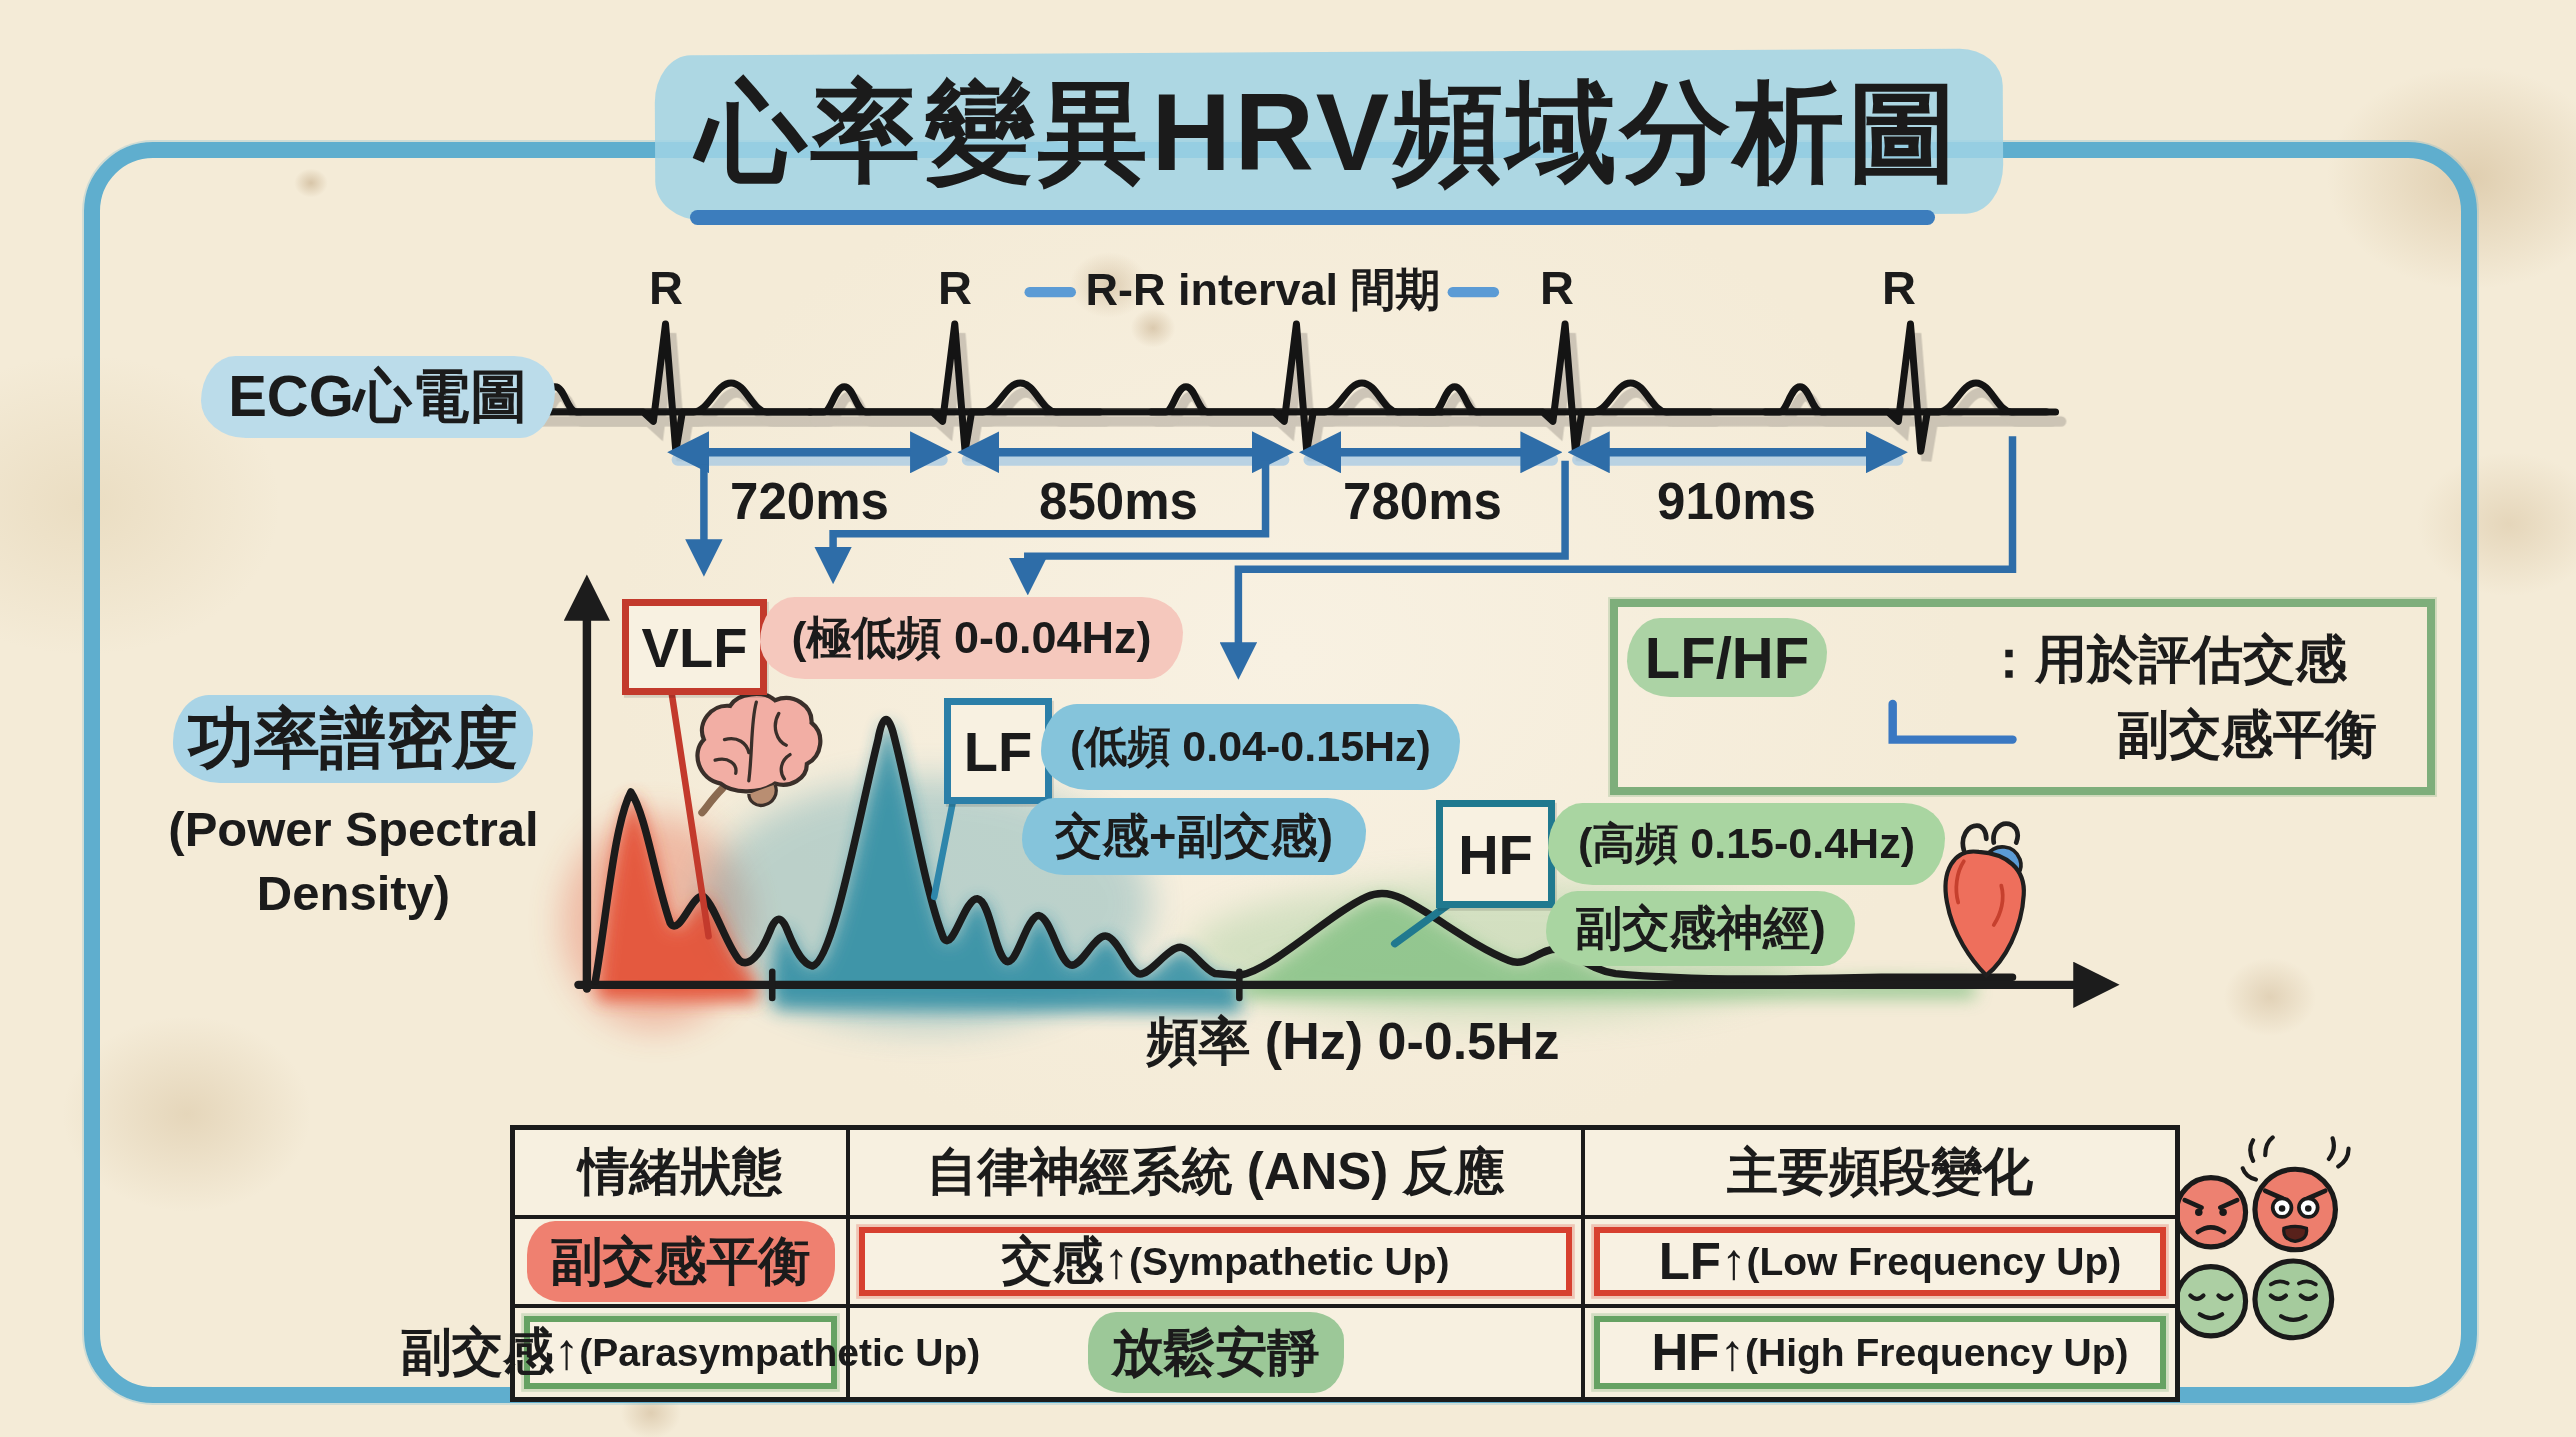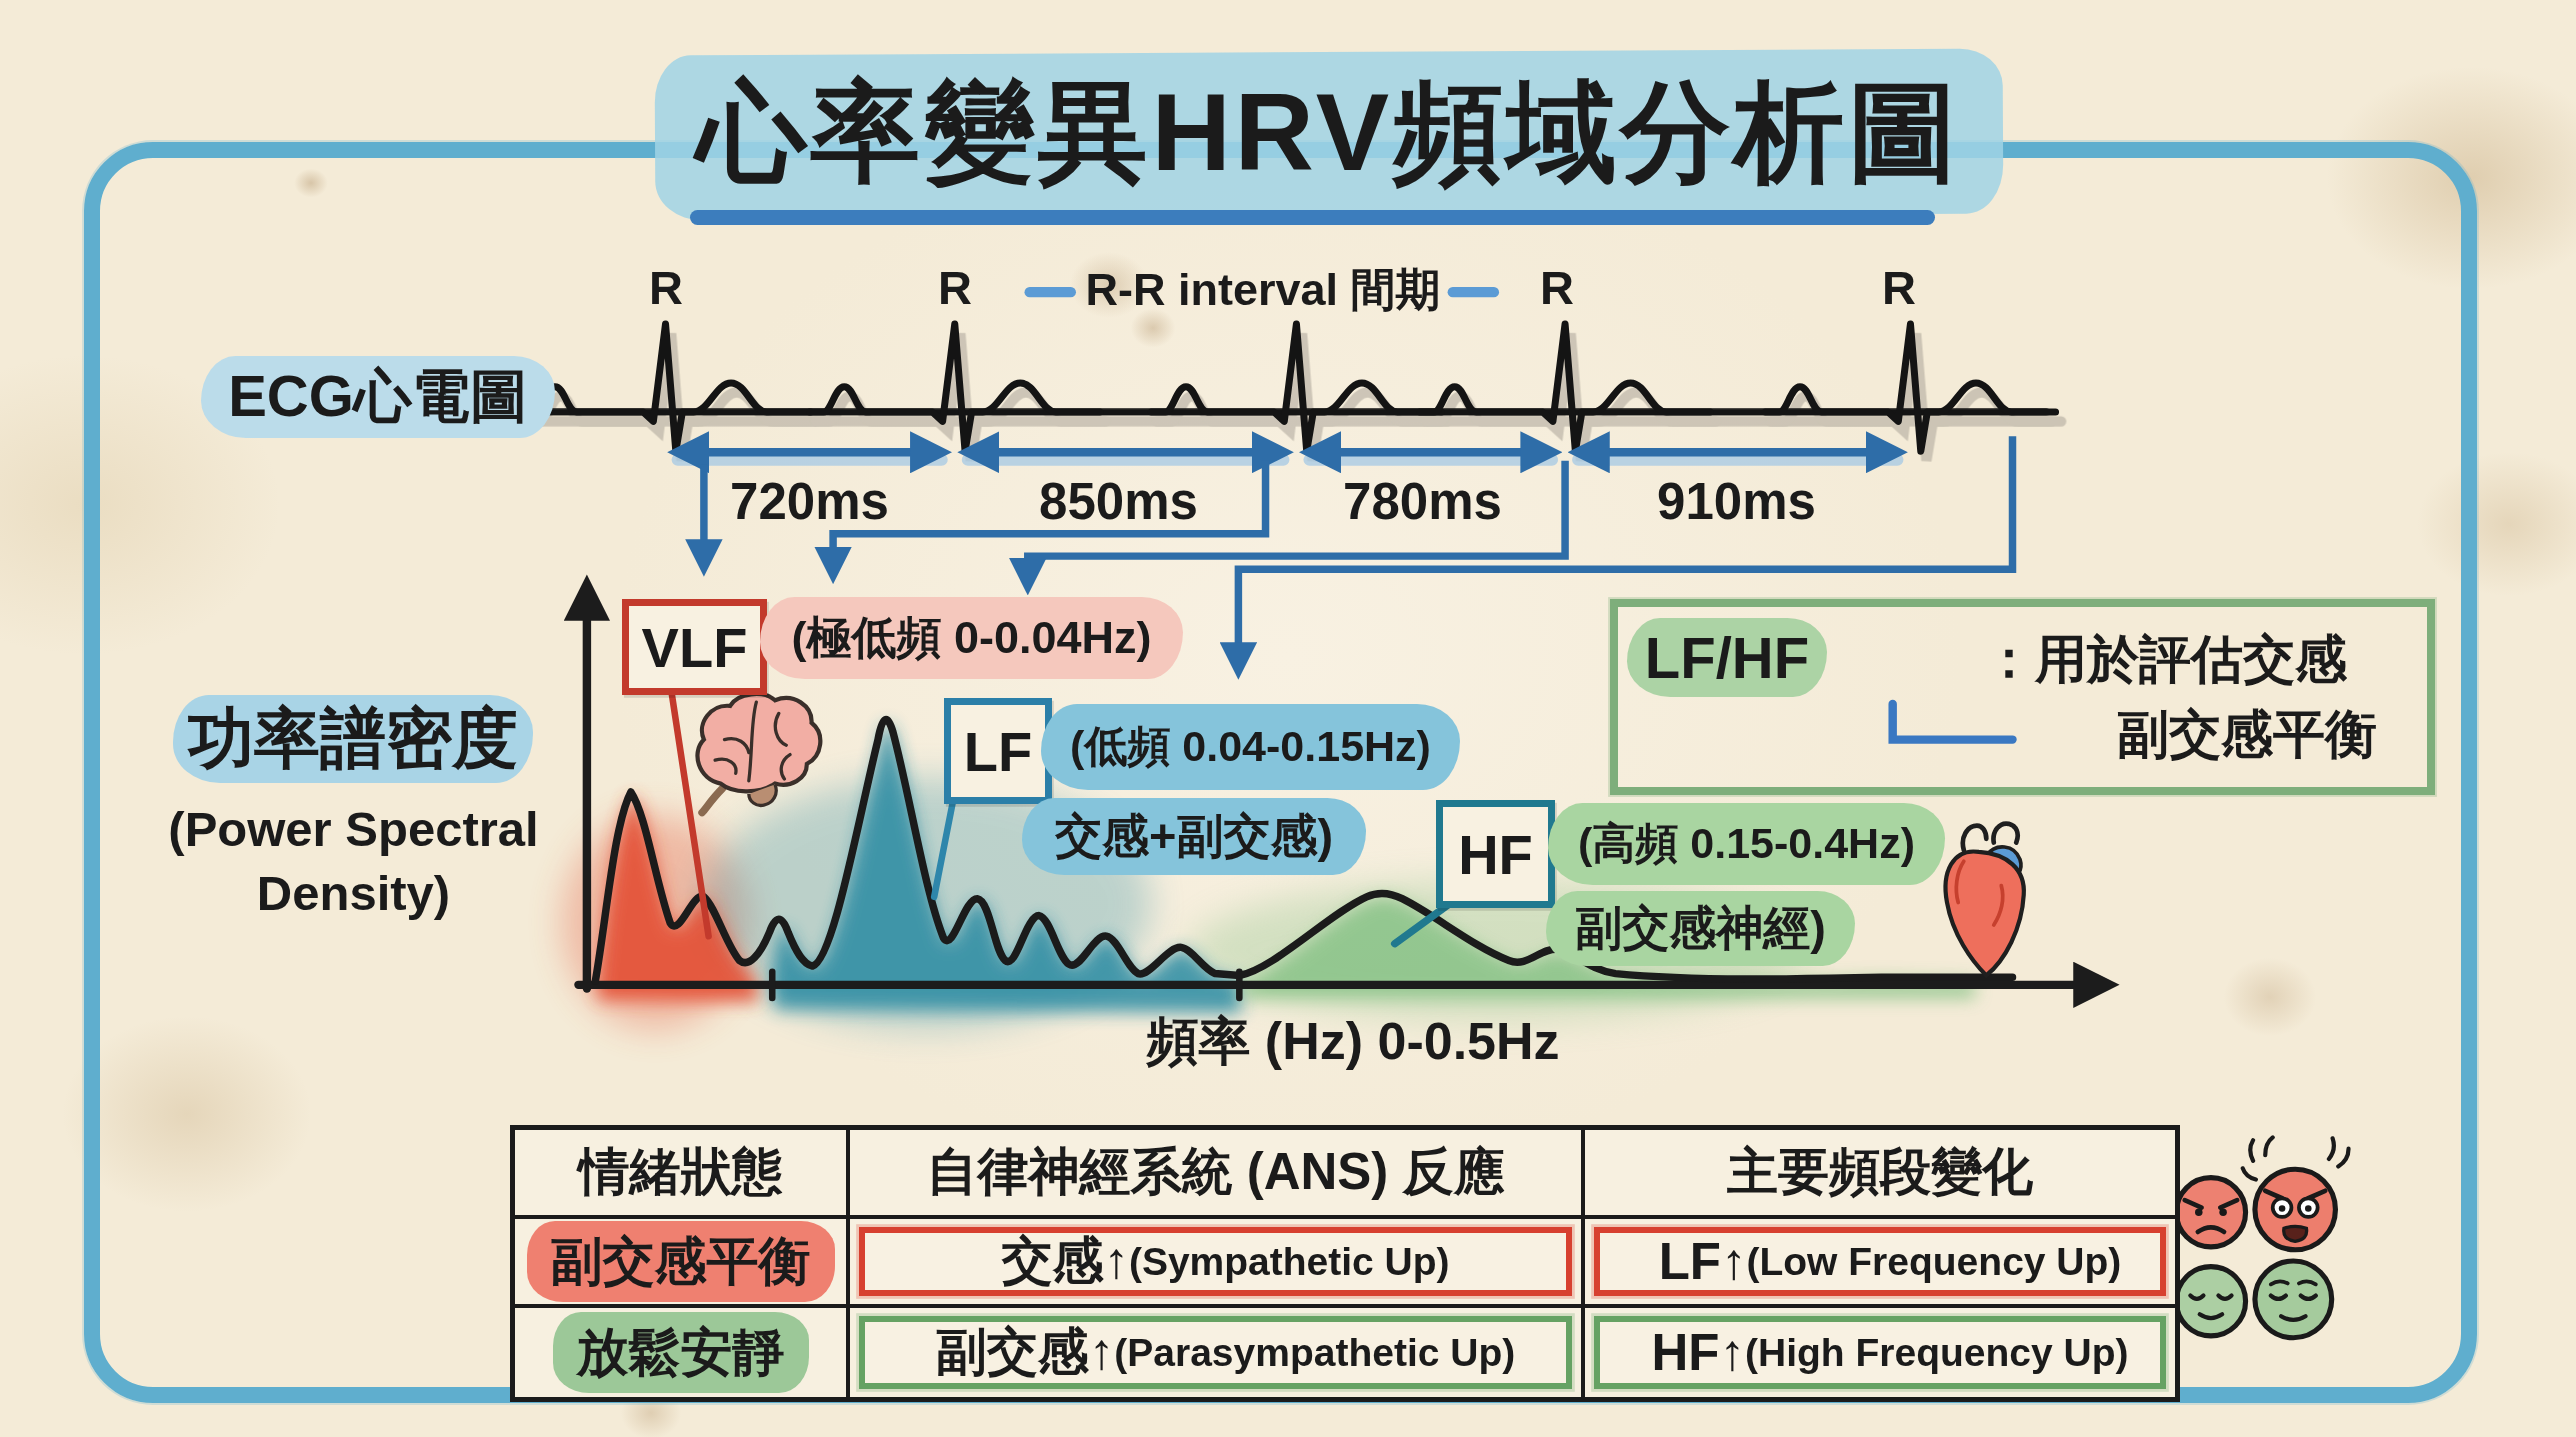--- a/index.html
+++ b/index.html
@@ -255,29 +255,29 @@
       </span>
     </div>
     <div>
       <span class="inset red">
         <span class="zh">LF↑</span>
         <span class="en">(Low Frequency Up)</span>
       </span>
     </div>
 
     <div>
-      <span class="state" style="background:#9cc898;">放鬆安靜</span>
-    </div>
-    <div>
       <span class="inset green">
         <span class="zh">副交感↑</span>
         <span class="en">(Parasympathetic Up)</span>
       </span>
     </div>
     <div>
+      <span class="state" style="background:#9cc898;">放鬆安靜</span>
+    </div>
+    <div>
       <span class="inset green">
         <span class="zh">HF↑</span>
         <span class="en">(High Frequency Up)</span>
       </span>
     </div>
   </div>
 
 </div>
 
 

